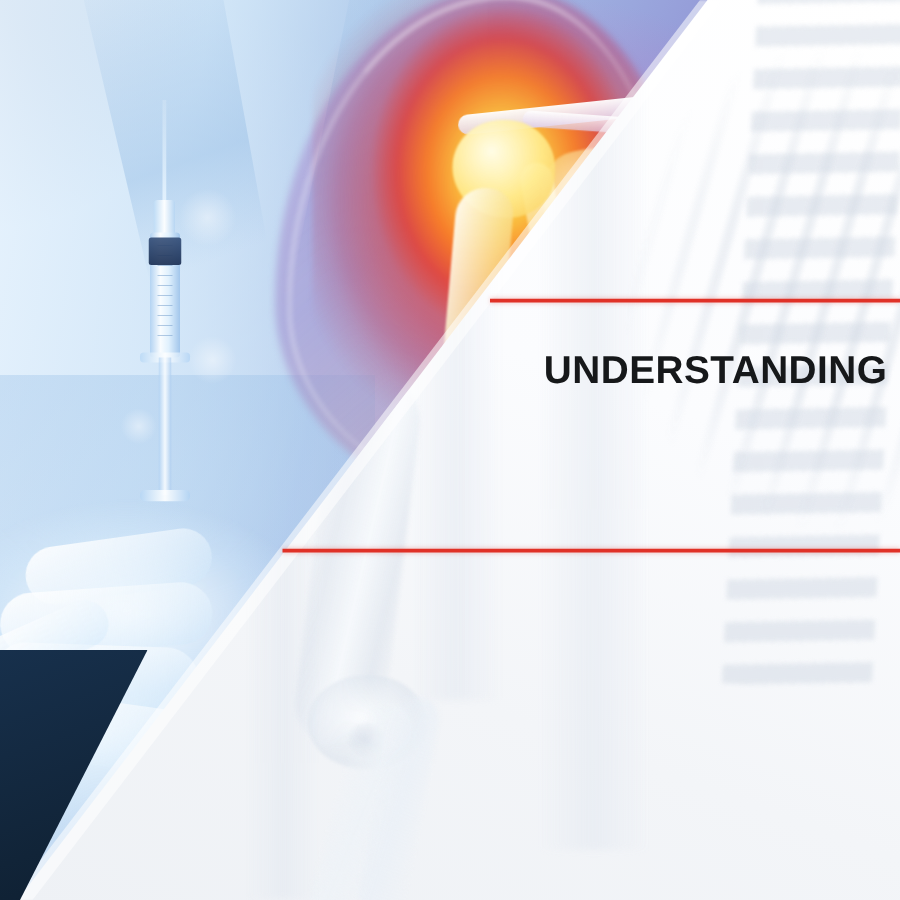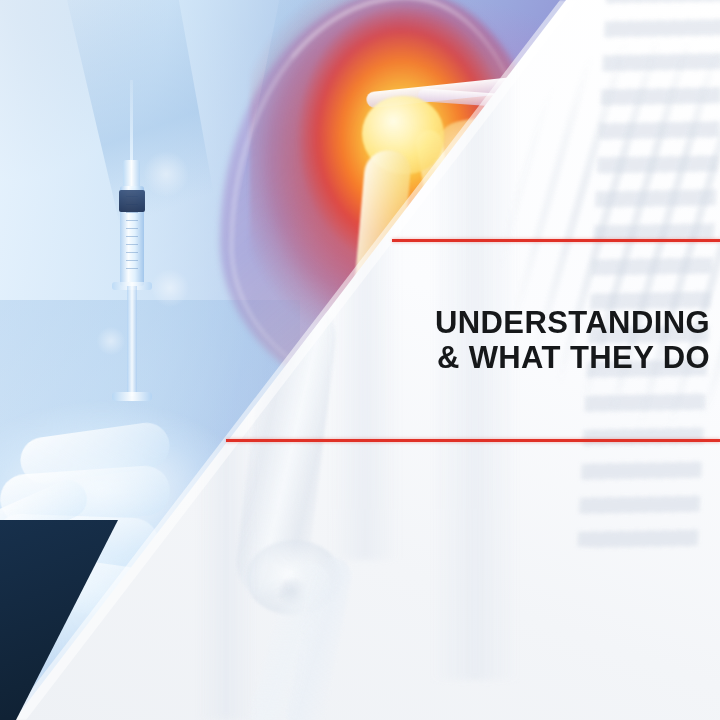--- a/index.html
+++ b/index.html
@@ -208,21 +208,20 @@
   .rule-shadow{position:absolute;height:5px;background:rgba(224,49,39,.22);filter:blur(1.5px);}
   #rule-top{left:392px;right:0;top:239px;}
   #rule-top-s{left:392px;right:0;top:238px;}
   #rule-bottom{left:226px;right:0;top:439px;}
   #rule-bottom-s{left:226px;right:0;top:438px;}
 
   
   .title-block{
     position:absolute;right:10px;top:278px;width:540px;
     text-align:right;
-    margin-top:27px;
   }
   .title-line{
     display:block;
     color:#16181a;
     font-family:"Liberation Sans",sans-serif;
     font-weight:700;
     font-size:31px;
     line-height:35px;
     letter-spacing:.4px;
     white-space:nowrap;
@@ -292,16 +291,15 @@
   <div class="diagonal-edge"></div>
   <div class="navy-corner"></div>
 
   <div class="rule-shadow" id="rule-top-s"></div>
   <div class="rule" id="rule-top"></div>
   <div class="rule-shadow" id="rule-bottom-s"></div>
   <div class="rule" id="rule-bottom"></div>
 
   <div class="title-block">
     <span class="title-line">UNDERSTANDING</span>
-    <span class="title-line">&amp; WHAT THEY DO</span>
   </div>
 
 </div>
 
 </body></html>

